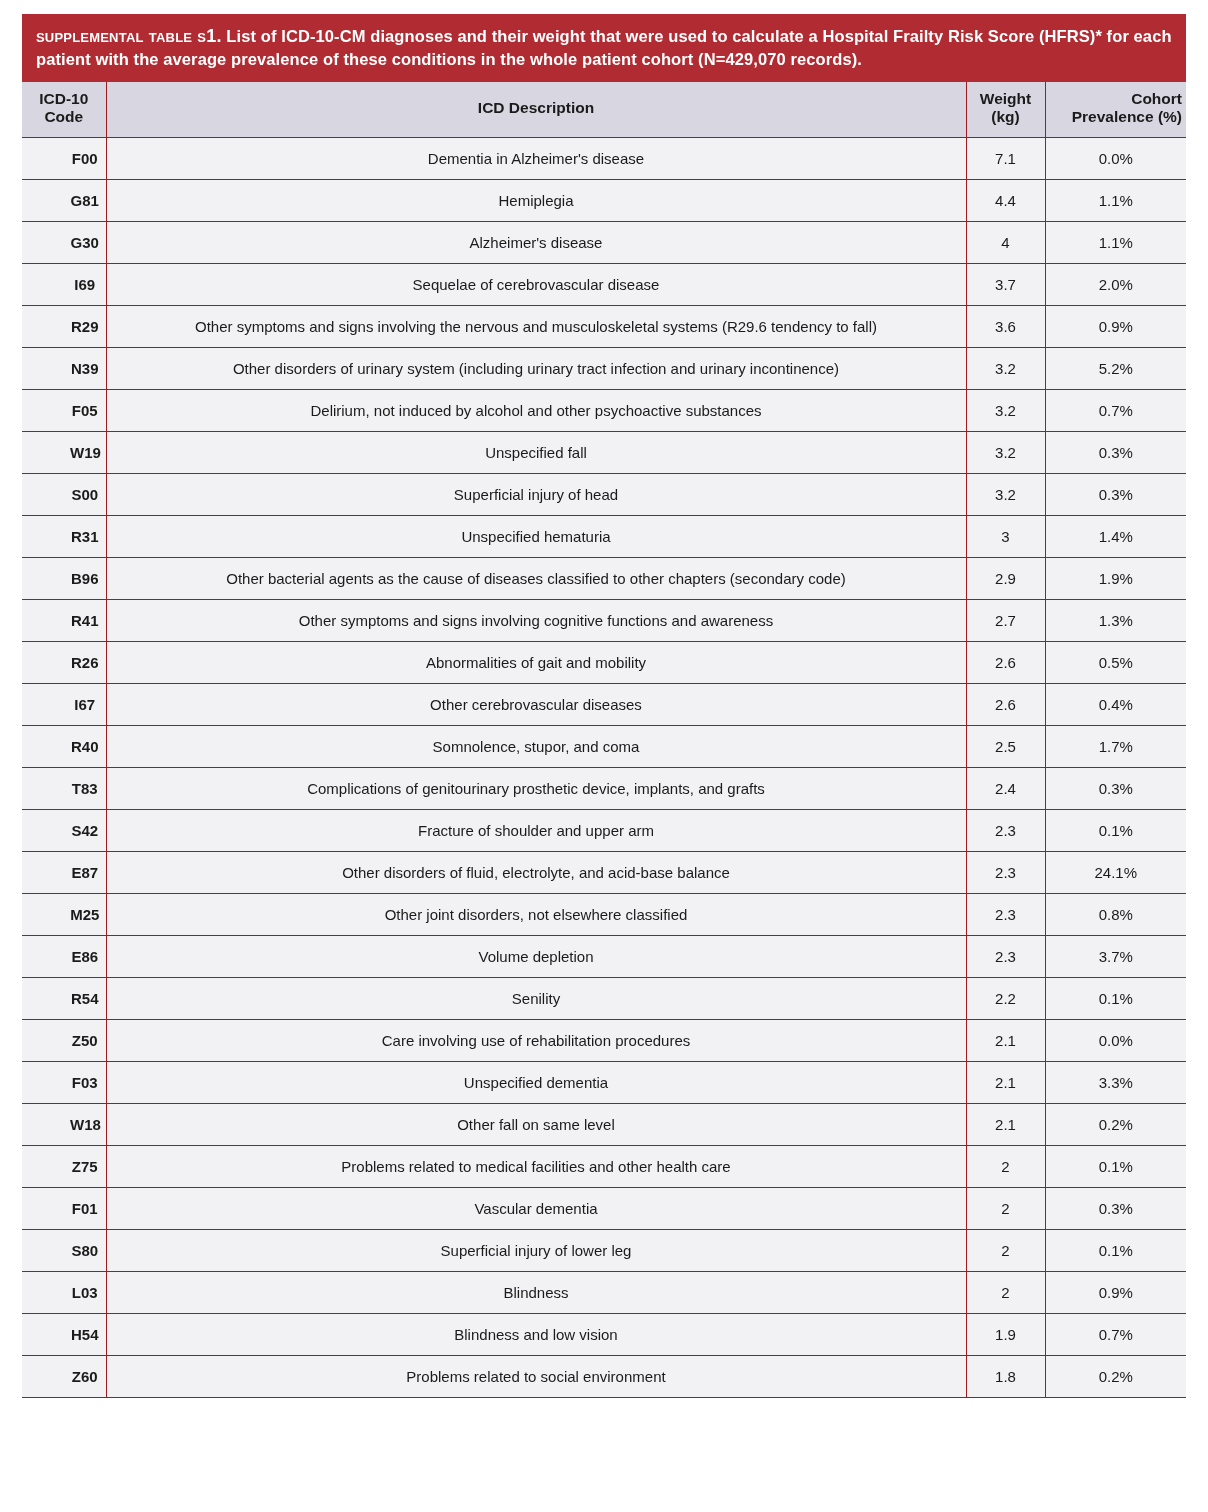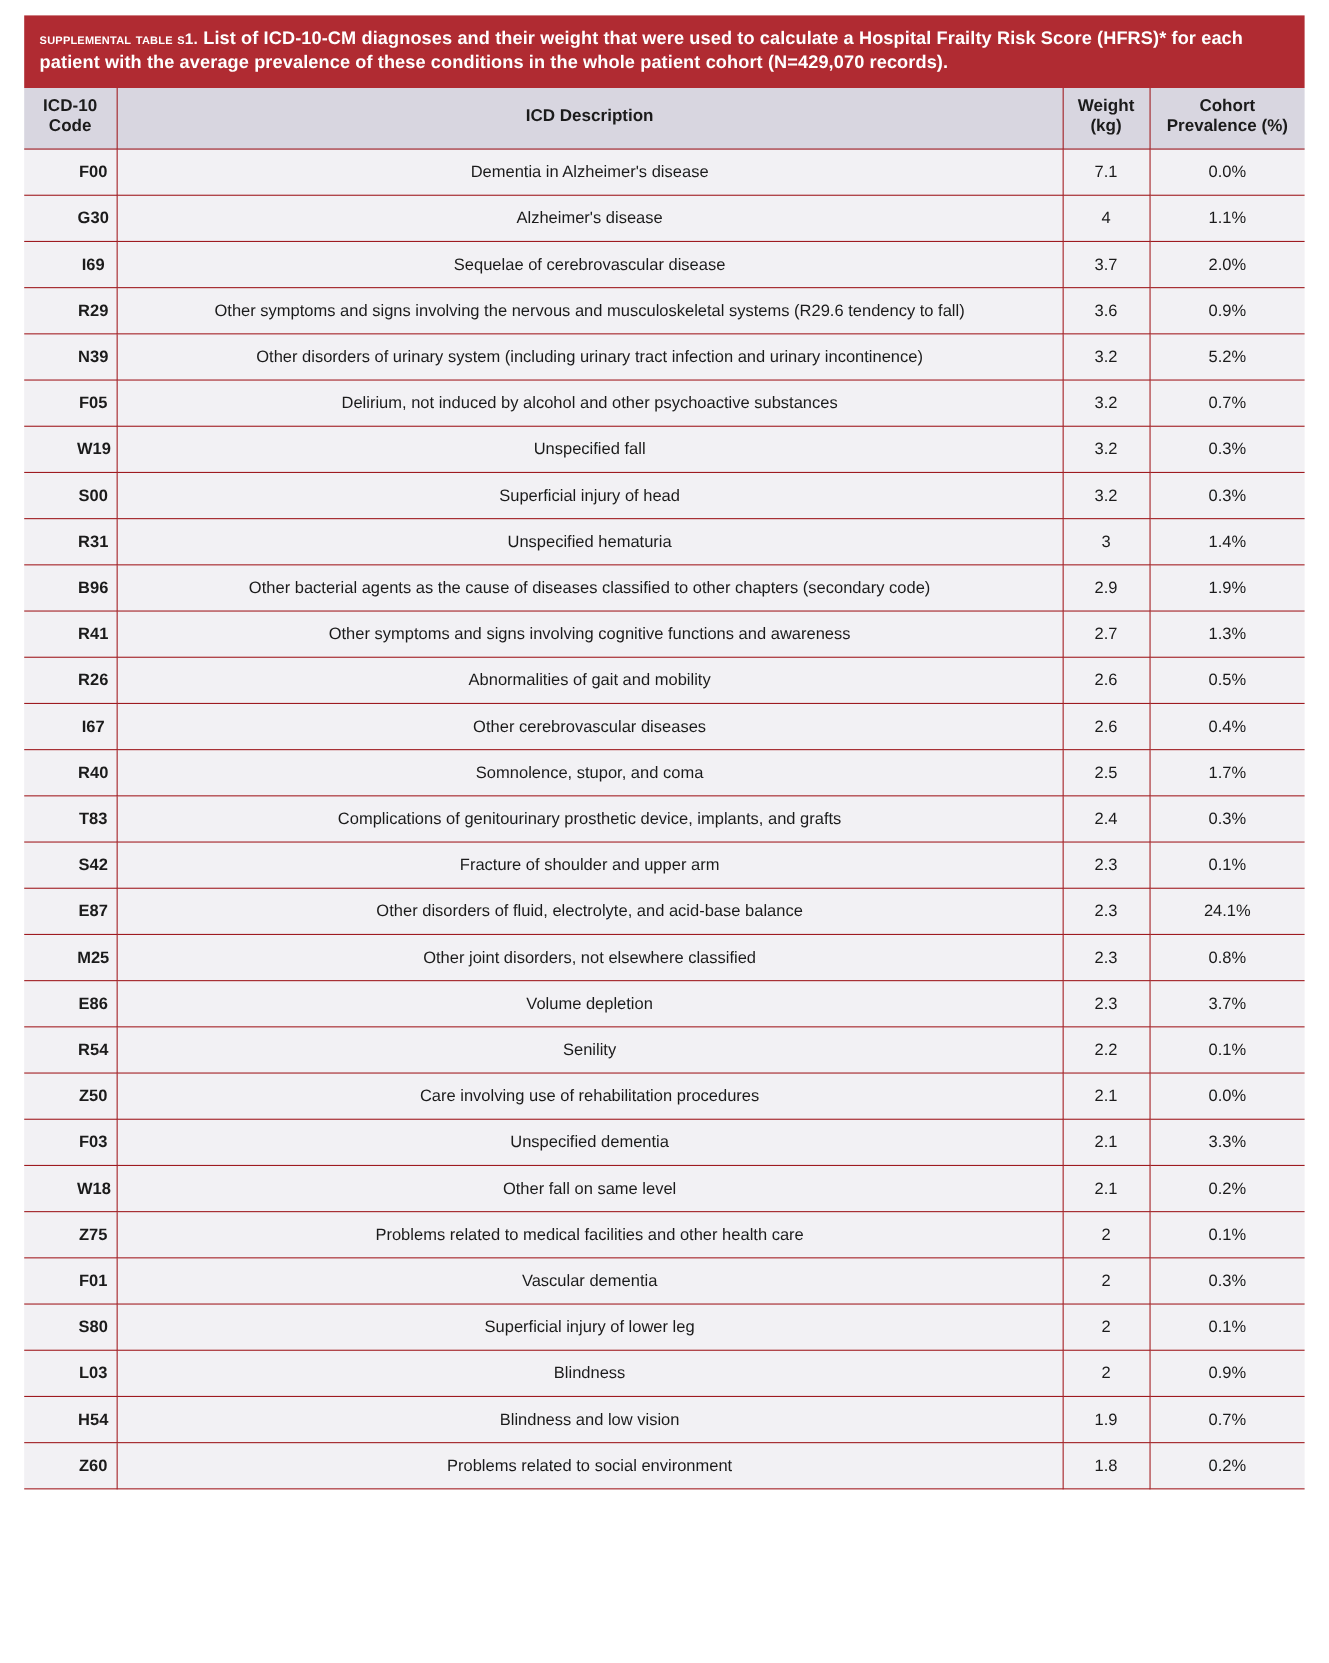--- a/index.html
+++ b/index.html
@@ -31,21 +31,21 @@
   }
   .title-text {
     font-size: 16.5px;
     font-weight: bold;
     line-height: 1.35;
     letter-spacing: 0.1px;
   }
   .title-smallcaps {
     font-variant: small-caps;
     text-transform: lowercase;
-    font-size: 14px;
+    font-size: 18px;
     letter-spacing: 0.2px;
   }
 
   
   table.s1 {
     width: 100%;
     border-collapse: collapse;
     table-layout: fixed;
     font-size: 15px;
   }
@@ -59,21 +59,21 @@
     color: #1b1b1b;
     font-size: 15.5px;
     font-weight: bold;
     padding: 8px 4px 10px 4px;
     line-height: 1.22;
     vertical-align: middle;
     text-align: center;
     border-right: 1.3px solid #9E1B20;
     border-bottom: 1.3px solid #9E1B20;
   }
-  thead th:last-child { border-right: none; }
+  thead th:last-child { border-right: none; text-align: right; }
   thead th.th-desc {
     border-right: 1.3px solid #9E1B20;
     text-align: center;
   }
 
   tbody td {
     background: #F2F1F4;
     color: #1b1b1b;
     height: 37px;
     padding: 2px 6px;
@@ -130,20 +130,26 @@
       </tr>
     </thead>
     <tbody id="tbody">
         <tr>
           <td class="code">F00</td>
           <td class="desc">Dementia in Alzheimer's disease</td>
           <td class="wt">7.1</td>
           <td class="prev">0.0%</td>
         </tr>
         <tr>
+          <td class="code">G81</td>
+          <td class="desc">Hemiplegia</td>
+          <td class="wt">4.4</td>
+          <td class="prev">1.1%</td>
+        </tr>
+        <tr>
           <td class="code">G30</td>
           <td class="desc">Alzheimer's disease</td>
           <td class="wt">4</td>
           <td class="prev">1.1%</td>
         </tr>
         <tr>
           <td class="code">I69</td>
           <td class="desc">Sequelae of cerebrovascular disease</td>
           <td class="wt">3.7</td>
           <td class="prev">2.0%</td>

